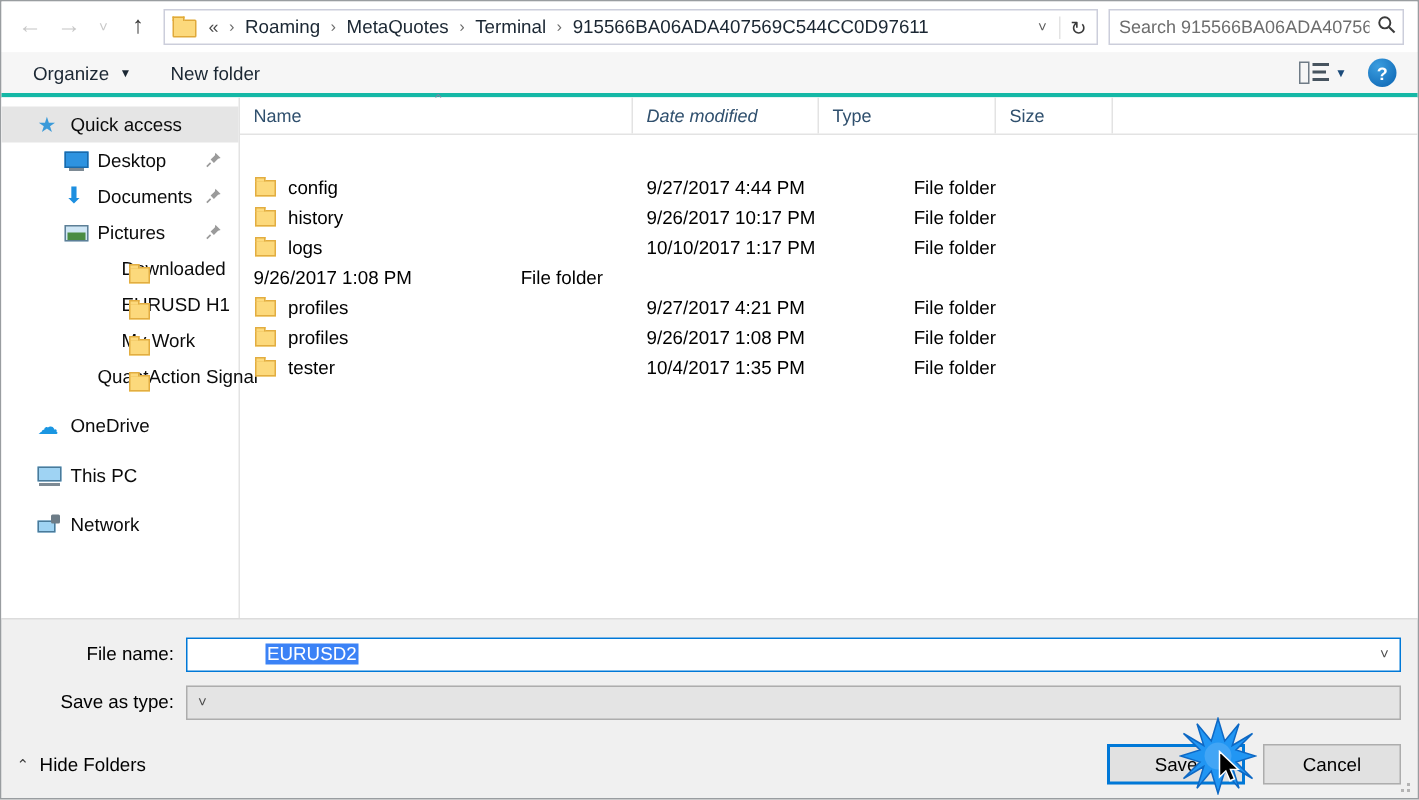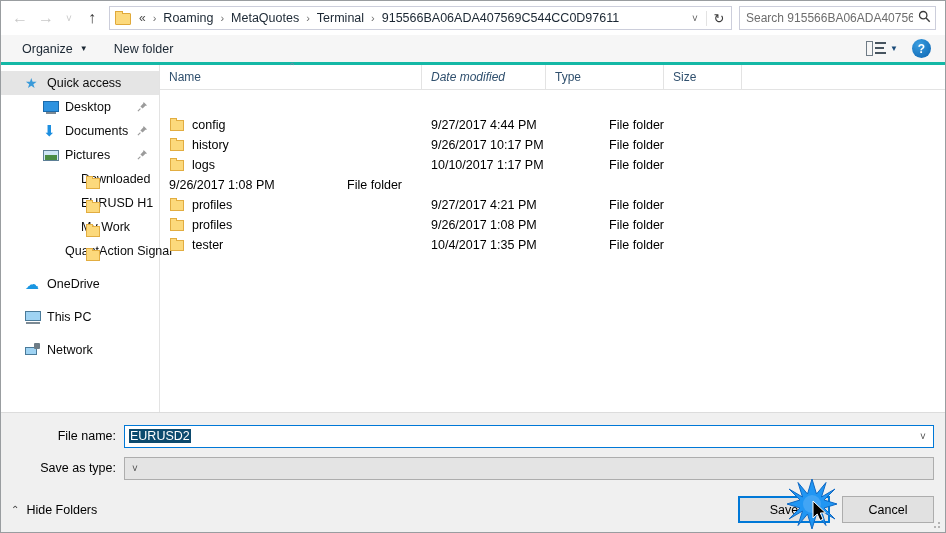--- a/index.html
+++ b/index.html
@@ -259,21 +259,21 @@
   }
   .field {
     flex: 1 1 auto; height: 23px; background: #fff;
     display: flex; align-items: center; box-sizing: border-box;
     border: 1px solid #7a7a7a;
   }
   .field.focused { border: 1px solid #0078d7; }
   .field.readonly { background: #e4e4e4; border: 1px solid #adadad; }
   .field-text { flex: 1 1 auto; font-size: 12.5px; padding-left: 4px; color: #000; }
   .sel-highlight {
-    background: #0c4a6e; color: #fff; padding: 0 1px;
+    background: #3b82f6; color: #fff; padding: 0 1px; margin-left: 48px;
   }
   .field-caret { width: 20px; text-align: center; color: #4a4a4a; font-size: 10px; flex: 0 0 auto;}
 
   
   .footer {
     flex: 0 0 auto; height: 45px; display: flex; align-items: center;
     background: #f0f0f0; padding: 0 11px 0 10px; position: relative;
   }
   .hidefolders {
     display: flex; align-items: center; font-size: 12.5px; color: #000;

